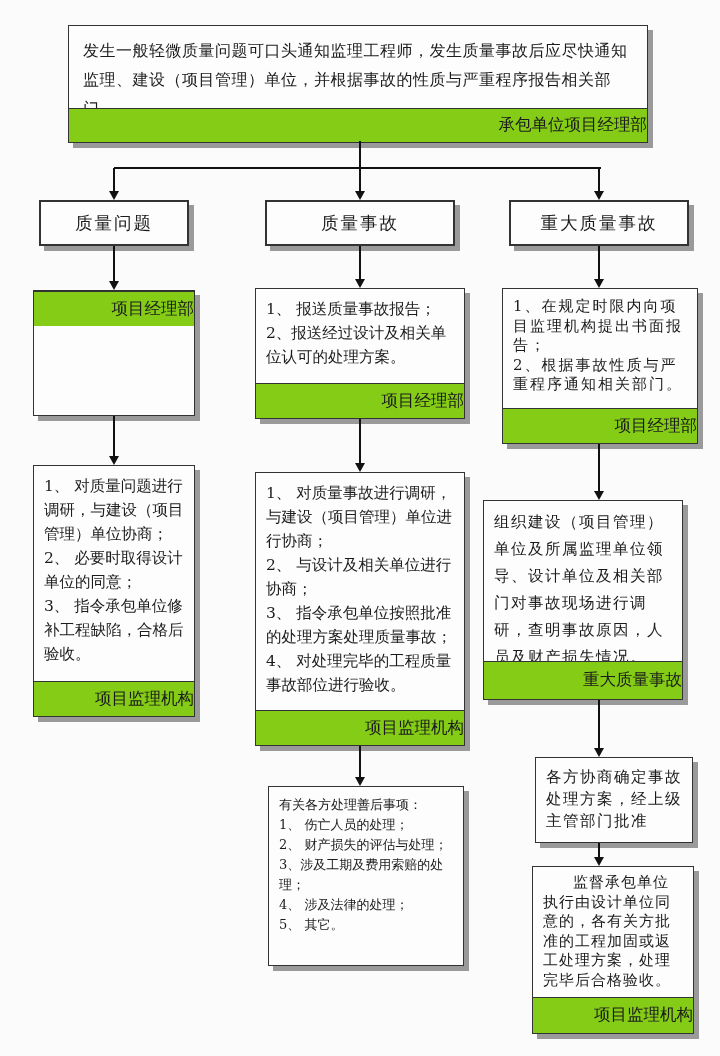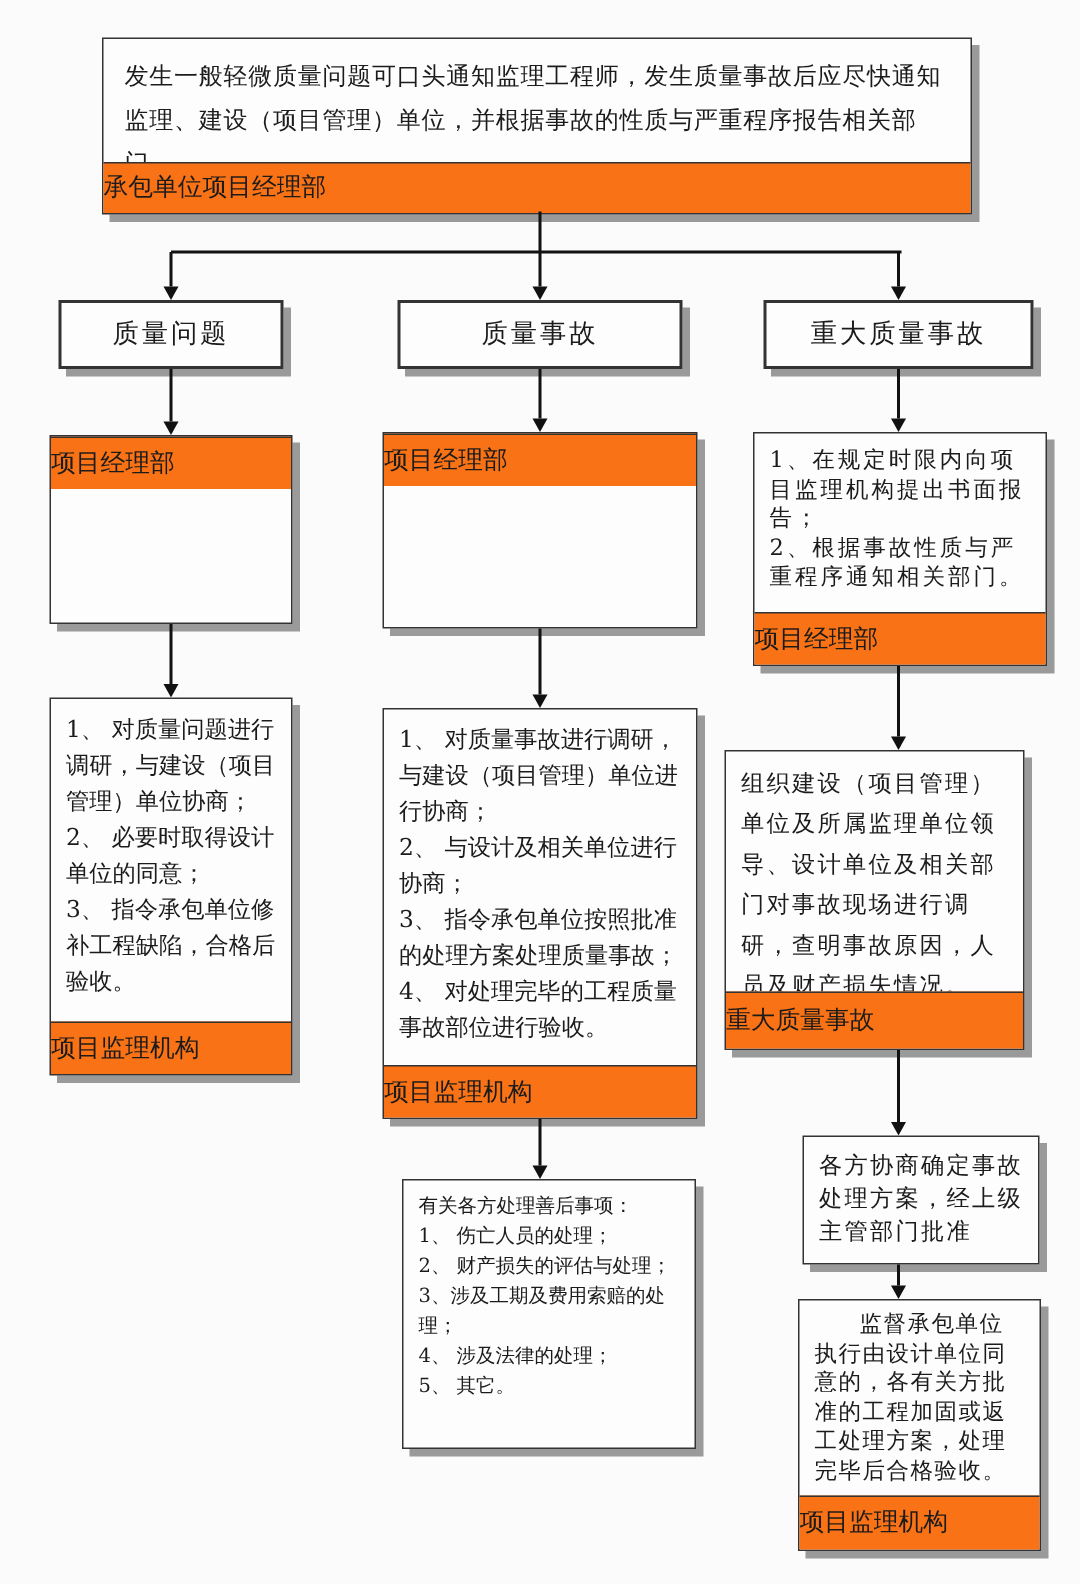--- a/index.html
+++ b/index.html
@@ -28,22 +28,22 @@
     padding: 8px 10px;
     font-size: 15.5px;
     line-height: 24px;
     white-space: pre-line;
     text-align: left;
   }
   .dept {
     flex: 0 0 auto;
     box-sizing: border-box;
     border-top: 1.5px solid #333333;
-    background: #f97316;
-    text-align: left;
+    background: #84cc16;
+    text-align: right;
     font-size: 16.5px;
     overflow: hidden;
   }
   
   .hdr {
     position: absolute;
     box-sizing: border-box;
     background: #fdfdfd;
     border: 2px solid #333333;
     box-shadow: 5px 5px 0 #9a9a9a;
@@ -102,20 +102,22 @@
 
   <div class="varrow" style="left:113px; top:246px; height:35px;"></div>
   <div class="varrow" style="left:359px; top:246px; height:33px;"></div>
   <div class="varrow" style="left:598px; top:246px; height:33px;"></div>
 
   <div class="node" style="left:33px; top:290px; width:162px; height:126px;">
     <div class="dept" style="height:35px; line-height:33px;">项目经理部</div>
   </div>
 
   <div class="node" style="left:255px; top:288px; width:210px; height:131px;">
+    <div class="node-text">1、 报送质量事故报告；
+2、报送经过设计及相关单位认可的处理方案。</div>
     <div class="dept" style="height:35px; line-height:33px;">项目经理部</div>
   </div>
 
   <div class="node" style="left:502px; top:288px; width:196px; height:156px;">
     <div class="node-text tight">1、在规定时限内向项目监理机构提出书面报告；
 2、根据事故性质与严重程序通知相关部门。</div>
     <div class="dept" style="height:35px; line-height:33px;">项目经理部</div>
   </div>
 
   <div class="varrow" style="left:113px; top:416px; height:40px;"></div>

